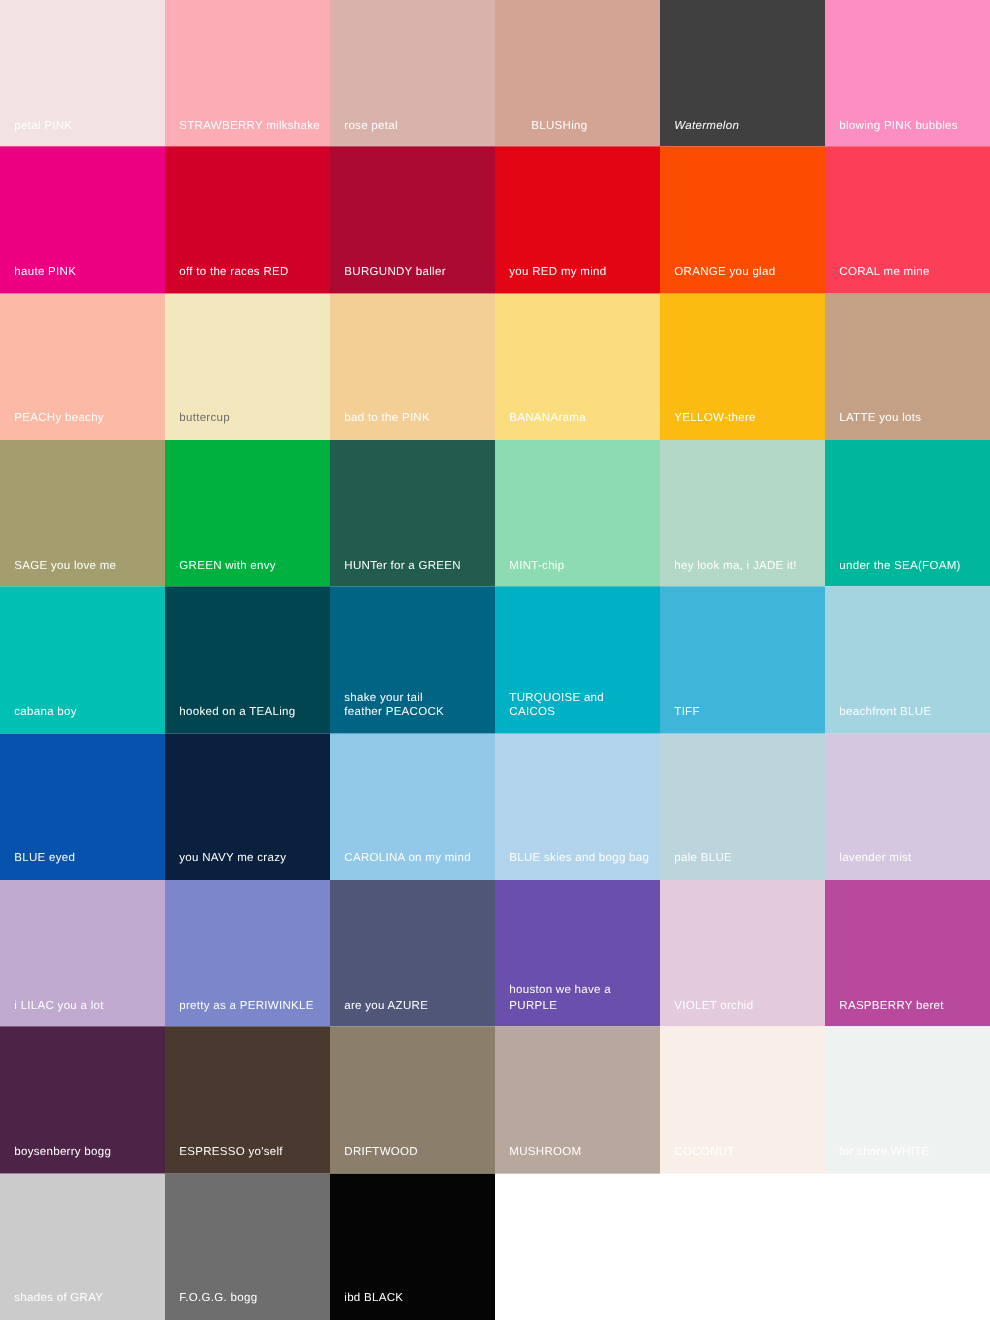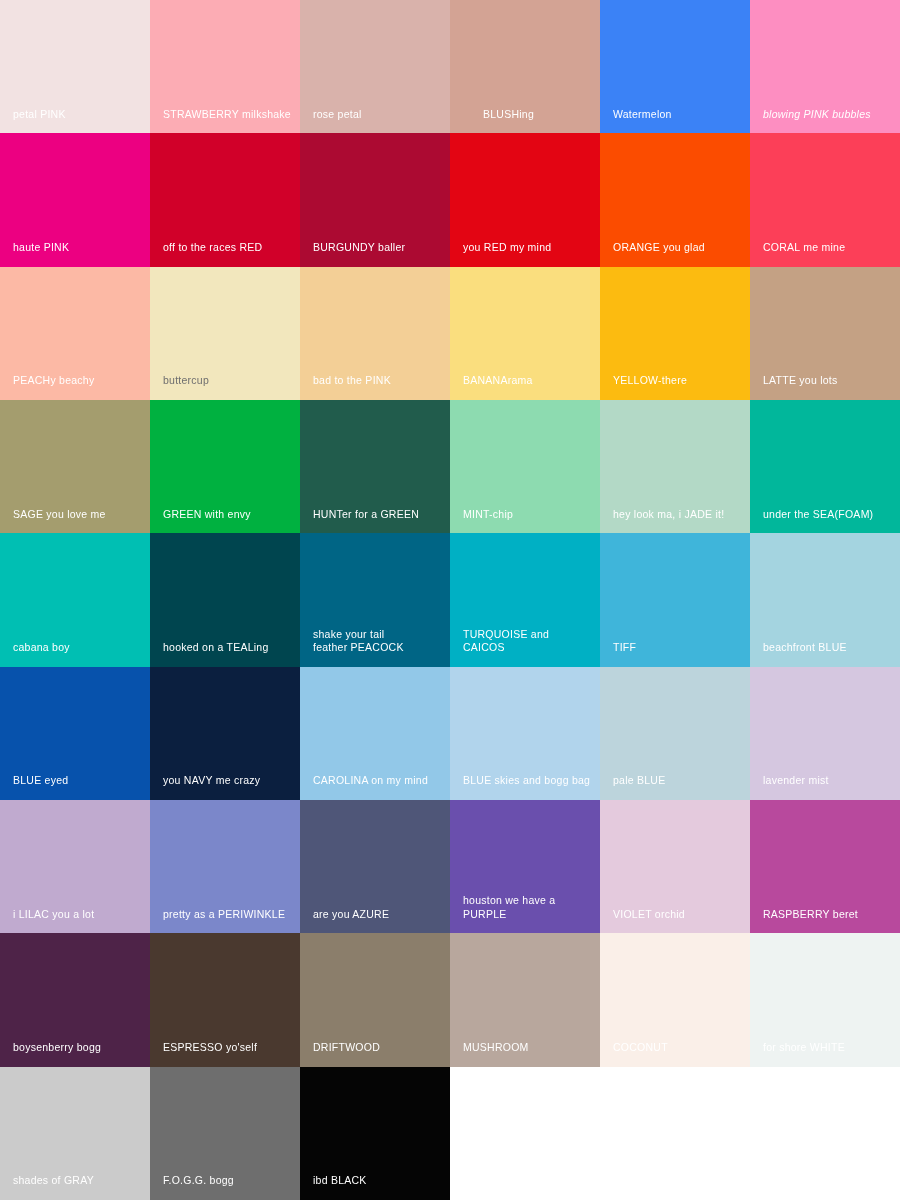--- a/index.html
+++ b/index.html
@@ -49,24 +49,24 @@
     </div>
     <div class="swatch" style="background: rgb(252, 172, 180);">
       <span class="swatch-label" style="color: rgb(255, 255, 255);">STRAWBERRY milkshake</span>
     </div>
     <div class="swatch" style="background: rgb(217, 178, 171);">
       <span class="swatch-label" style="color: rgb(255, 255, 255);">rose petal</span>
     </div>
     <div class="swatch" style="background: rgb(211, 163, 148);">
       <span class="swatch-label" style="color: rgb(255, 255, 255); padding-left: 20px;">BLUSHing</span>
     </div>
-    <div class="swatch" style="background: #3b82f6;">
+    <div class="swatch" style="background: #404040; font-style: italic;">
       <span class="swatch-label" style="color: rgb(255, 255, 255);">Watermelon</span>
     </div>
-    <div class="swatch" style="background: rgb(253, 142, 193); font-style: italic;">
+    <div class="swatch" style="background: rgb(253, 142, 193);">
       <span class="swatch-label" style="color: rgb(255, 255, 255);">blowing PINK bubbles</span>
     </div>
     <div class="swatch" style="background: rgb(236, 0, 129);">
       <span class="swatch-label" style="color: rgb(255, 255, 255);">haute PINK</span>
     </div>
     <div class="swatch" style="background: rgb(209, 0, 41);">
       <span class="swatch-label" style="color: rgb(255, 255, 255);">off to the races RED</span>
     </div>
     <div class="swatch" style="background: rgb(172, 10, 50);">
       <span class="swatch-label" style="color: rgb(255, 255, 255);">BURGUNDY baller</span>

